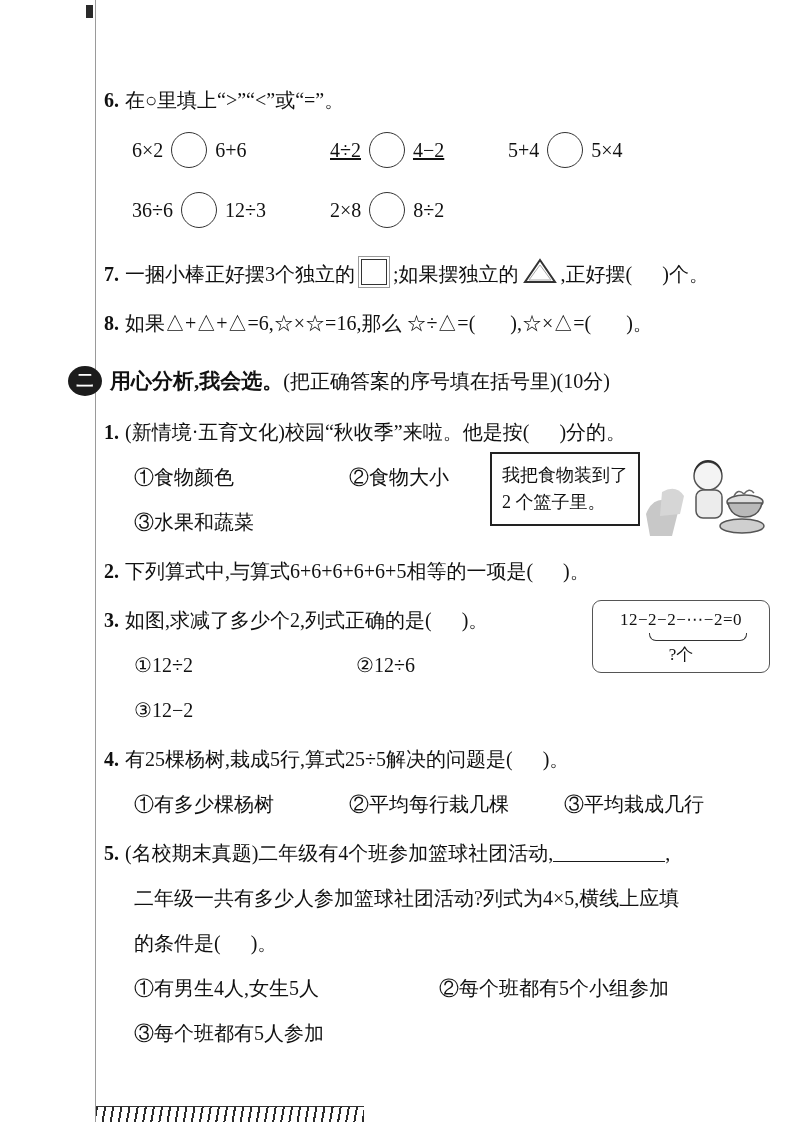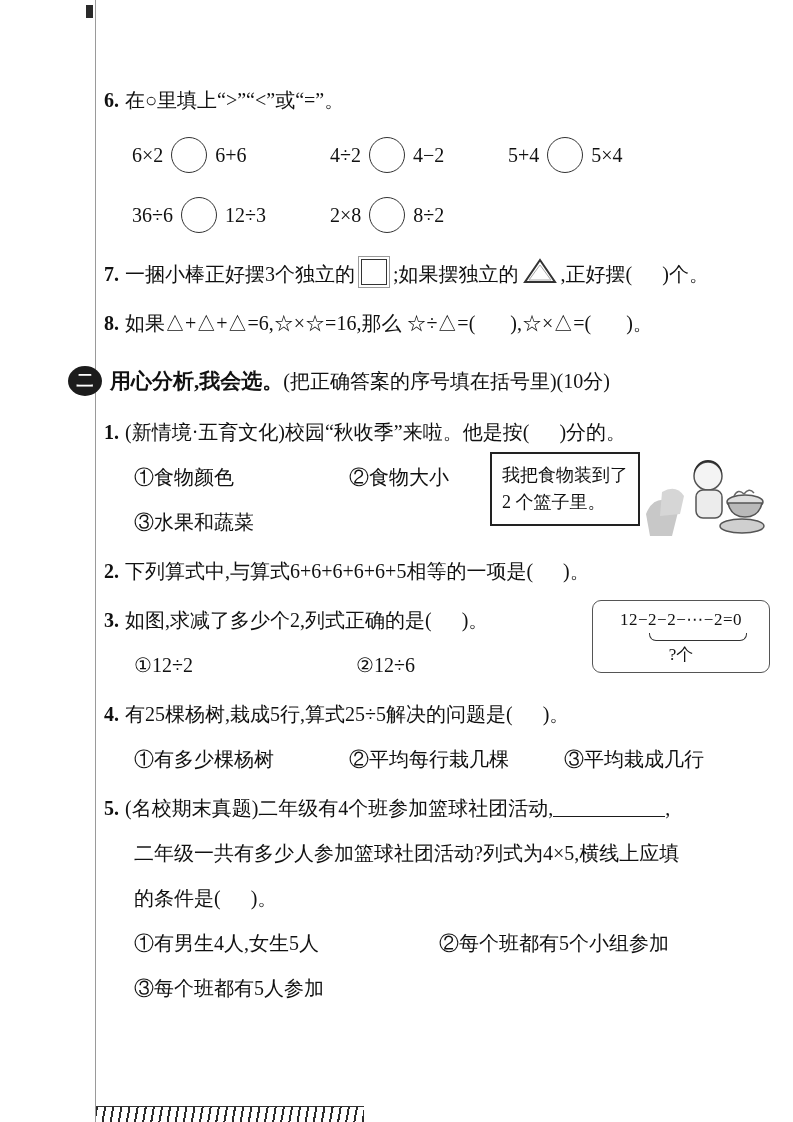--- a/index.html
+++ b/index.html
@@ -21,24 +21,24 @@
   }
   .content{position:absolute;left:104px;top:88px;width:660px;font-size:20px;line-height:1.25;}
   .keep{white-space:pre-wrap;}
   .qnum{font-weight:700;margin-right:6px;}
   .stem-line{padding-left:30px;text-indent:-30px;}
   .cont-line{padding-left:30px;margin-top:20px;}
   .q{margin-top:24px;}
   .rel{position:relative;}
 
   
-  .cmp-row{display:flex;align-items:flex-end;margin-top:14px;height:46px;padding-left:28px;}
+  .cmp-row{display:flex;align-items:center;margin-top:14px;height:46px;padding-left:28px;}
   .cmp-cell{display:flex;align-items:center;}
   .cmp-cell.c1{width:198px;}
-  .cmp-cell.c2{width:178px;}
+  .cmp-cell.c2{width:178px;text-decoration:underline;}
   .circle{
     display:inline-block;width:34px;height:34px;border:1.6px solid #333;
     border-radius:50%;margin:0 8px;flex:0 0 auto;
   }
 
   
   .square-icon{
     display:inline-block;width:24px;height:24px;border:1.6px solid #333;
     outline:1px solid #9a9a9a;outline-offset:2px;
     vertical-align:-4px;margin:0 6px;
@@ -187,20 +187,23 @@
     </div>
 
     <div class="q rel">
       <div class="stem-line">
         <span class="qnum">3.</span><span class="keep">如图,求减了多少个2,列式正确的是(      )。</span>
       </div>
       <div class="opts">
         <span class="opt w222">①12÷2</span>
         <span class="opt">②12÷6</span>
       </div>
+      <div class="opts">
+        <span class="opt">③12−2</span>
+      </div>
       <div class="fig3">
         <div class="expr">12−2−2−⋯−2=0</div>
         <div class="brace"></div>
         <div class="lab">?个</div>
       </div>
     </div>
 
     <div class="q">
       <div class="stem-line">
         <span class="qnum">4.</span><span class="keep">有25棵杨树,栽成5行,算式25÷5解决的问题是(      )。</span>

